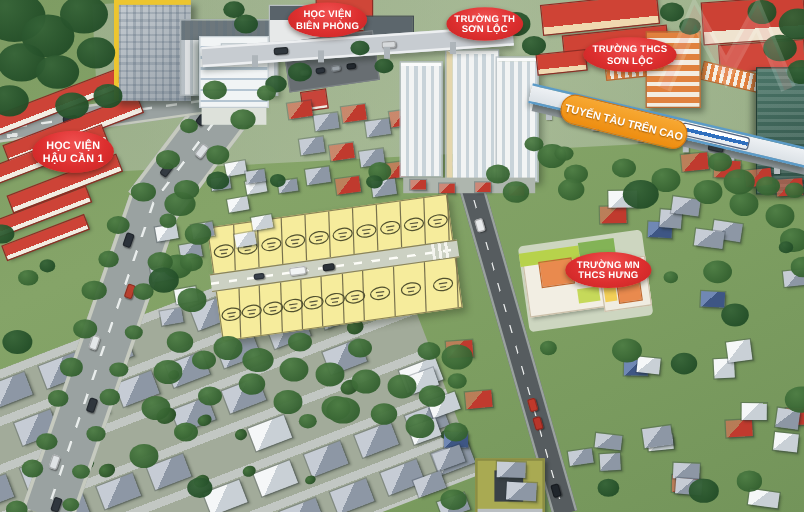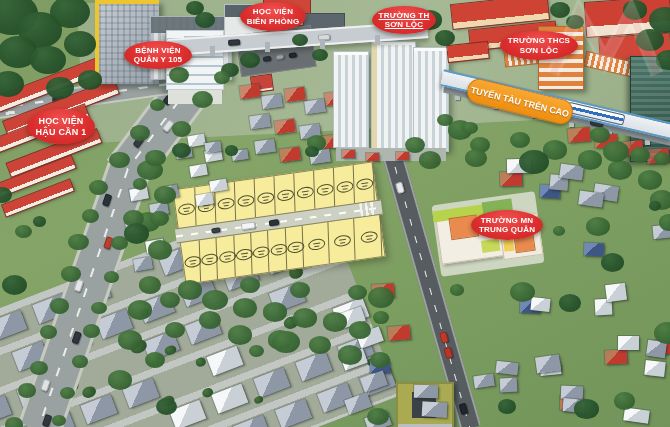--- a/index.html
+++ b/index.html
@@ -38,31 +38,29 @@
   }
   #wm-logo{position:absolute;left:545px;top:0;z-index:49;opacity:.55;}
 </style>
 </head>
 <body>
 
 <div id="scene">
   <div id="labels-layer">
       <div class="bubble" style="left: 240px; top: 2px; width: 66px; height: 29px; font-size: 8px;">HỌC VIỆN
 BIÊN PHÒNG</div>
-      <div class="bubble" style="left: 372px; top: 6px; width: 64px; height: 28px; font-size: 8px; text-decoration: underline;">TRƯỜNG TH
+      <div class="bubble" style="left: 372px; top: 6px; width: 64px; height: 28px; font-size: 8px;">TRƯỜNG TH
 SƠN LỘC</div>
-      <div class="bubble" style="left: 124px; top: 41px; width: 68px; height: 28px; font-size: 8px;">BỆNH VIỆN
-QUÂN Y 105</div>
-      <div class="bubble" style="left: 500px; top: 31px; width: 78px; height: 29px; font-size: 8px;">TRƯỜNG THCS
+      <div class="bubble" style="left: 486px; top: 31px; width: 78px; height: 29px; font-size: 8px;">TRƯỜNG THCS
 SƠN LỘC</div>
       <div class="bubble" style="left: 27px; top: 109px; width: 68px; height: 35px; font-size: 9px;">HỌC VIỆN
 HẬU CẦN 1</div>
       <div class="ribbon" style="left: 466px; top: 89px; width: 106px; height: 23px; font-size: 9px; transform: rotate(14deg);">TUYẾN TÀU TRÊN CAO</div>
       <div class="bubble" style="left: 471px; top: 210px; width: 72px; height: 30px; font-size: 8px;">TRƯỜNG MN
-TRUNG QUÂN</div>
+THCS HƯNG</div>
     </div>
   <svg id="wm-logo" width="120" height="82" viewBox="0 0 120 82">
     <path d="M8 74 L34 12 L60 60 L86 12 L112 74" fill="none" stroke="rgba(255,255,255,0.30)" stroke-width="13"></path>
     <path d="M8 74 L34 12 L60 60 L86 12 L112 74" fill="none" stroke="rgba(220,60,60,0.18)" stroke-width="7"></path>
   </svg>
   <div id="watermark">
   </div>
 <div style="position: absolute; left: 80px; top: -12px; width: 600px; height: 140px; transform: rotate(-3deg); background: linear-gradient(100deg, rgb(182, 191, 176), rgb(201, 207, 195) 55%, rgb(178, 189, 171)); opacity: 0.5;"></div>
     <div style="position: absolute; left: -28px; top: 250px; width: 400px; height: 225px; transform: rotate(-21deg); background: repeating-linear-gradient(rgb(194, 199, 195) 0px, rgb(194, 199, 195) 7px, rgb(162, 171, 154) 7px, rgb(162, 171, 154) 37px);">
       <div style="position: absolute; left: 45px; top: 9px; width: 32px; height: 20px; transform: rotate(0deg); background: linear-gradient(135deg, rgb(198, 204, 213) 0px, rgb(198, 204, 213) 42%, rgb(141, 151, 165) 42%); outline: rgba(40, 50, 60, 0.28) solid 1px; box-shadow: rgba(25, 35, 25, 0.3) 2px 2px 2px;"></div>

